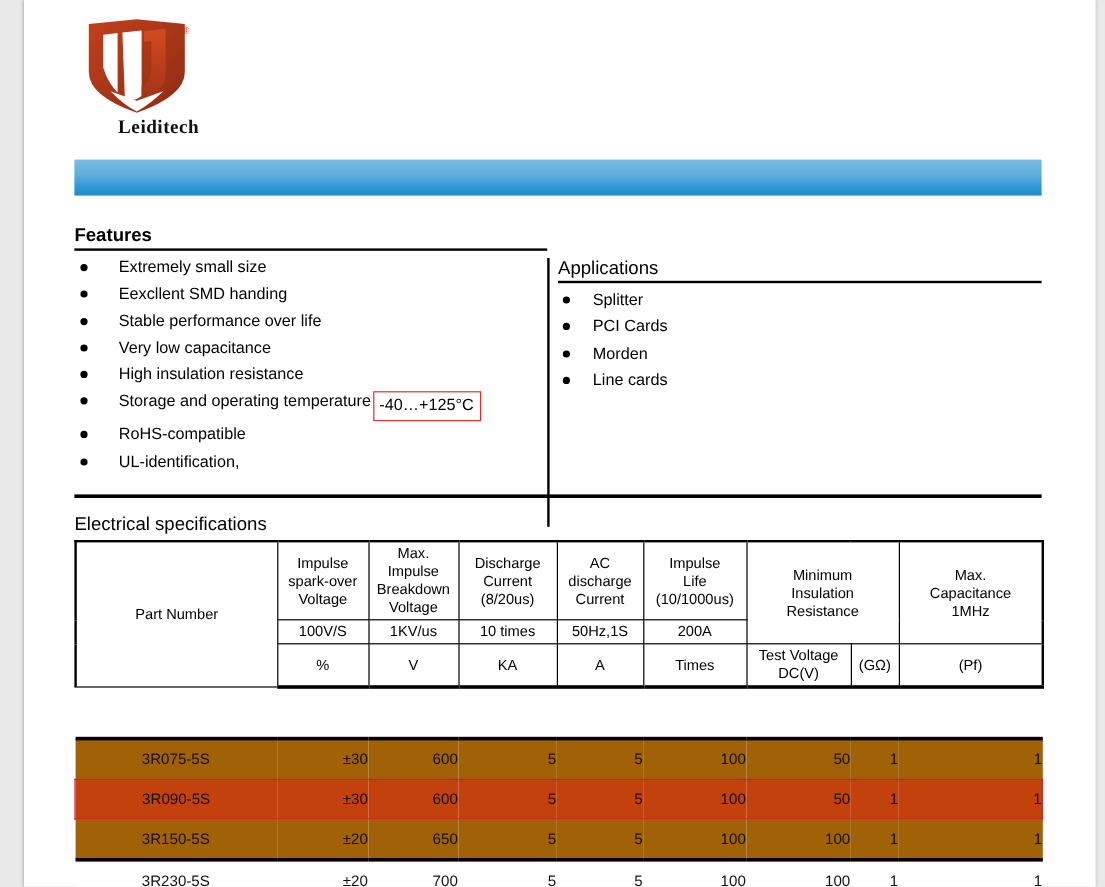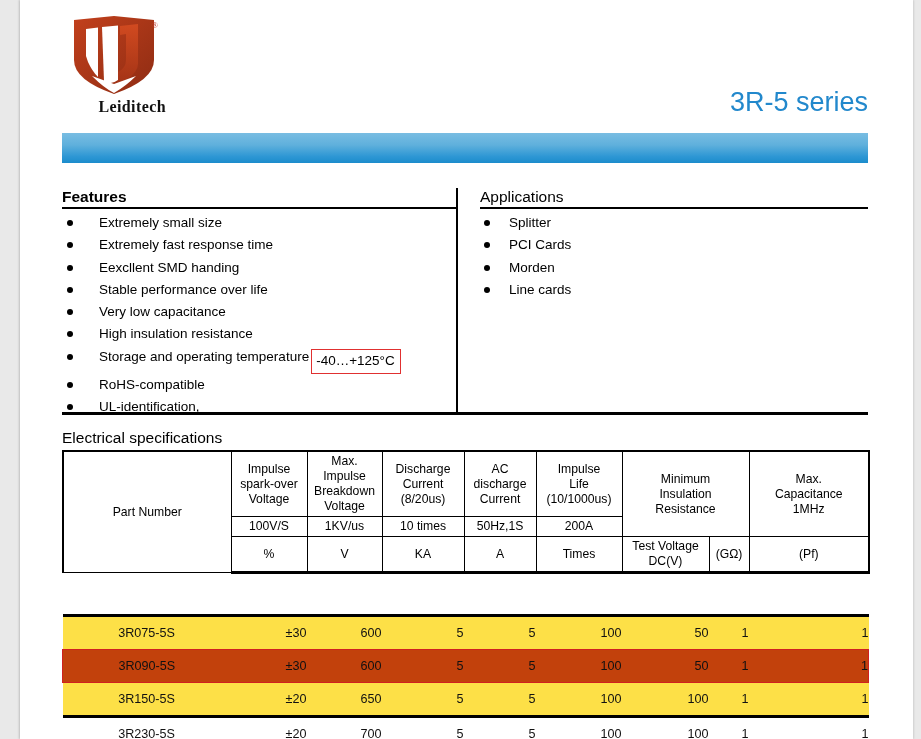--- a/index.html
+++ b/index.html
@@ -90,21 +90,21 @@
     height: 224px;
     border-bottom: 3px solid #000;
   }
   .fa-col {
     position: absolute;
     top: 0;
     height: 224px;
     box-sizing: border-box;
   }
   .fa-left  { left: 0px;   width: 394px; }
-  .fa-right { left: 394px; width: 412px; border-left: 2px solid #000; padding-left: 22px; }
+  .fa-right { left: 394px; width: 412px; border-left: 2px solid #000; padding-left: 7px; margin-top: 27px; }
   .fa-head {
     font-size: 15.5px;
     font-weight: bold;
     color: #000;
     padding-bottom: 2px;
     border-bottom: 2px solid #000;
     line-height: 18px;
     height: 21px;
     box-sizing: border-box;
   }
@@ -186,21 +186,21 @@
     border-top: 3px solid #000;
   }
   table.data td {
     text-align: right;
     font-size: 12.6px;
     color: #111;
     height: 32px;
     padding: 0;
     border: none;
   }
-  table.data tr.shaded td { background: #fde047; }
+  table.data tr.shaded td { background: #a16207; }
   table.data tr.plain  td { background: #ffffff; }
   table.data tr.hl td {
     border-top: 1px solid #d02020;
     border-bottom: 1px solid #d02020;
     background: #c2410c;
   }
   table.data tr.hl td:first-child { border-left: 1px solid #d02020; }
   table.data tr.hl td:last-child  { border-right: 1px solid #d02020; }
   table.data tr.ruled td { border-bottom: 3px solid #000; }
   table.data td.pn { text-align: center; font-size: 12.6px; }
@@ -234,30 +234,28 @@
 
           <path d="M52 12 L70 10 L70 50 Q70 58 58 66 L50 70 L50 58 Q58 54 58 46 L58 20 L52 21 Z" fill="url(#lg2)"></path>
 
           <path d="M24 62 Q36 74 46 79 Q58 72 68 62 L46 70 Z" fill="#ffffff"></path>
         </svg>
         <span class="logo-reg">®</span>
       </div>
       <div class="logo-name">Leiditech</div>
     </div>
 
-    <div class="series-title">3R-5 series</div>
     <div class="blue-bar"></div>
 
     <div class="fa-block">
 
       <div class="fa-col fa-left">
         <div class="fa-head">Features</div>
         <ul class="fa-list">
           <li><span class="bullet"></span><span>Extremely small size</span></li>
-          <li><span class="bullet"></span><span>Extremely fast response time</span></li>
           <li><span class="bullet"></span><span>Eexcllent SMD handing</span></li>
           <li><span class="bullet"></span><span>Stable performance over life</span></li>
           <li><span class="bullet"></span><span>Very low capacitance</span></li>
           <li><span class="bullet"></span><span>High insulation resistance</span></li>
           <li><span class="bullet"></span><span>Storage and operating temperature</span><span class="temp-box">-40…+125°C</span></li>
           <li><span class="bullet"></span><span>RoHS-compatible</span></li>
           <li><span class="bullet"></span><span>UL-identification,</span></li>
         </ul>
       </div>
 

